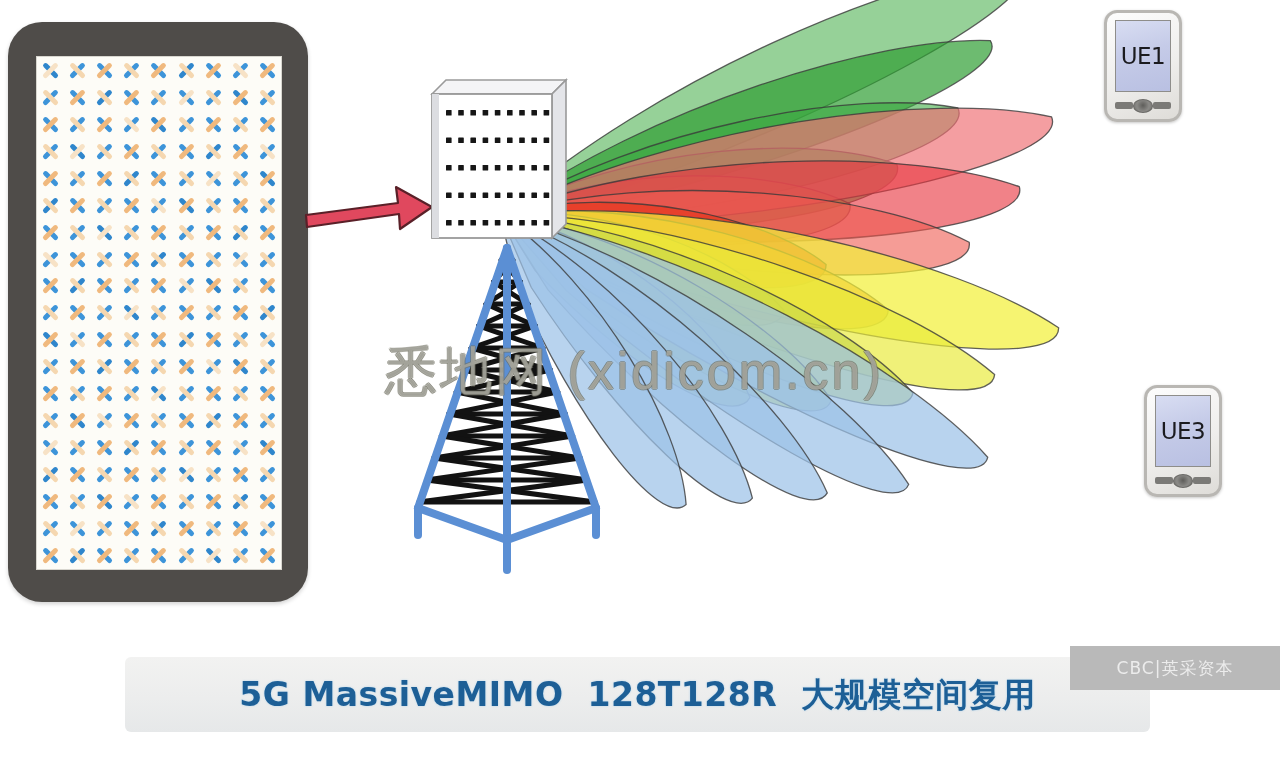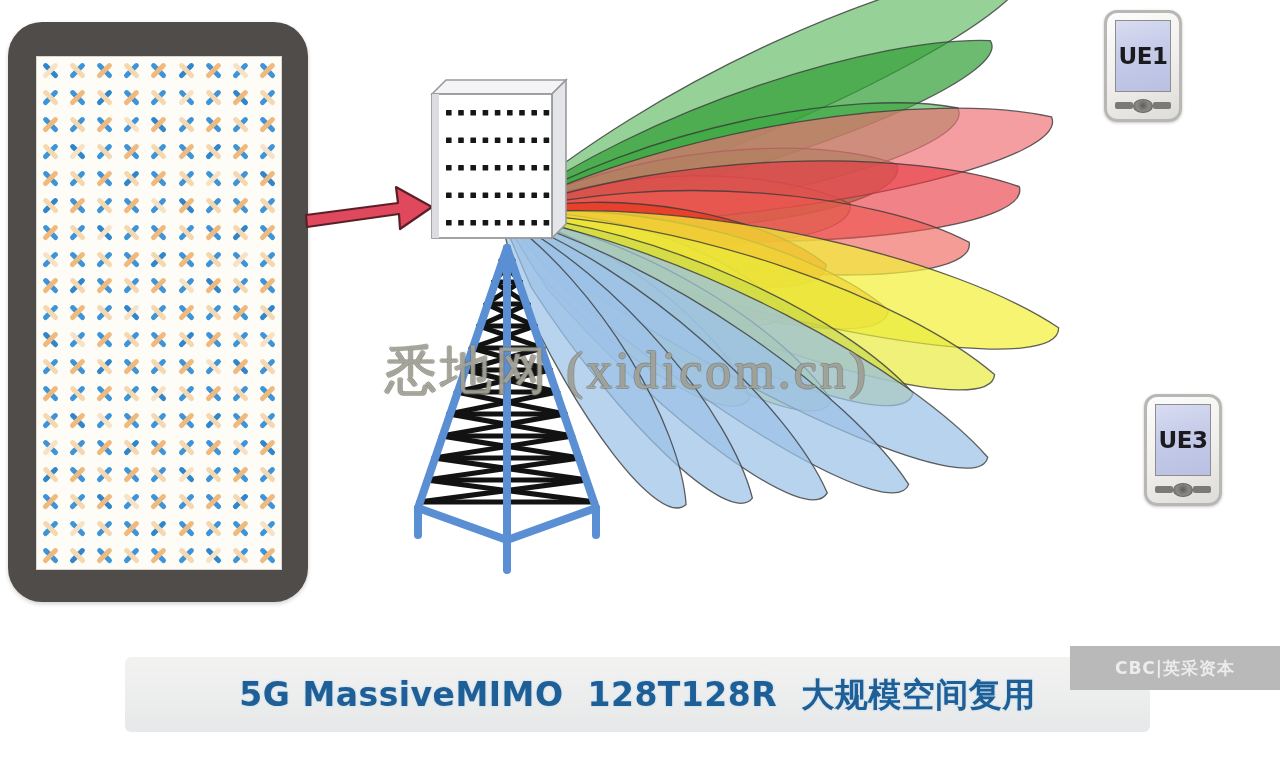--- a/index.html
+++ b/index.html
@@ -76,39 +76,39 @@
     box-shadow:0 1px 3px rgba(0,0,0,.22);
   }
   .ue-screen {
     position:absolute; left:8px; top:7px; right:8px; height:72px;
     background:linear-gradient(165deg,#d8ddf2 0%,#c5cbe8 45%,#b9c0e2 100%);
     border:1.6px solid #8e8d8a;
     display:flex; align-items:center; justify-content:center;
   }
   .ue-label {
     font-family:"DejaVu Sans", sans-serif;
-    font-weight:700; font-size:23px; color:#1b1b1f;
+    font-weight:400; font-size:23px; color:#1b1b1f;
     letter-spacing:-.5px; line-height:1;
   }
   .ue-keys { position:absolute; left:8px; right:8px; top:85px; height:15px;
              display:flex; align-items:center; justify-content:space-between; }
   .ue-key { width:19px; height:7px; background:#7b7a77; border-radius:2px; }
   .ue-nav  { width:22px; height:14px; border-radius:50%;
              background:radial-gradient(circle at 50% 45%, #5e5d5a 0%, #8b8a87 55%, #6d6c69 100%);
              border:1px solid #6a6966; }
 
   .ue1 { left:1104px; top:10px; }
   .ue2 { left:1156px; top:186px; }
-  .ue3 { left:1144px; top:394px; }
+  .ue3 { left:1144px; top:385px; }
   .ue4 { left:986px; top:488px; }
 
   
   #watermark {
     position:absolute; left:385px; top:345px;
-    font-family:Liberation Serif, serif;
+    font-family:Liberation Sans, sans-serif;
     font-size:52px; line-height:1;
     color:rgba(255,255,255,.34);
     text-shadow:
        1px 0 0 rgba(110,110,95,.55), -1px 0 0 rgba(110,110,95,.55),
        0 1px 0 rgba(110,110,95,.55), 0 -1px 0 rgba(110,110,95,.55);
     white-space:nowrap;
     letter-spacing:3px;
     pointer-events:none;
   }
 
@@ -134,21 +134,21 @@
 
   
   #cbc-logo {
     position:absolute; left:1070px; top:646px;
     width:210px; height:44px;
     background:#b9b9b9;
     display:flex; align-items:center; justify-content:center;
   }
   #cbc-text {
     font-family:"DejaVu Sans", sans-serif;
-    font-size:17px; font-weight:700;
+    font-size:17px; font-weight:400;
     color:rgba(255,255,255,.72);
     letter-spacing:1px;
     white-space:nowrap;
   }
 </style>
 </head>
 <body>
 
 <div id="stage">
 

